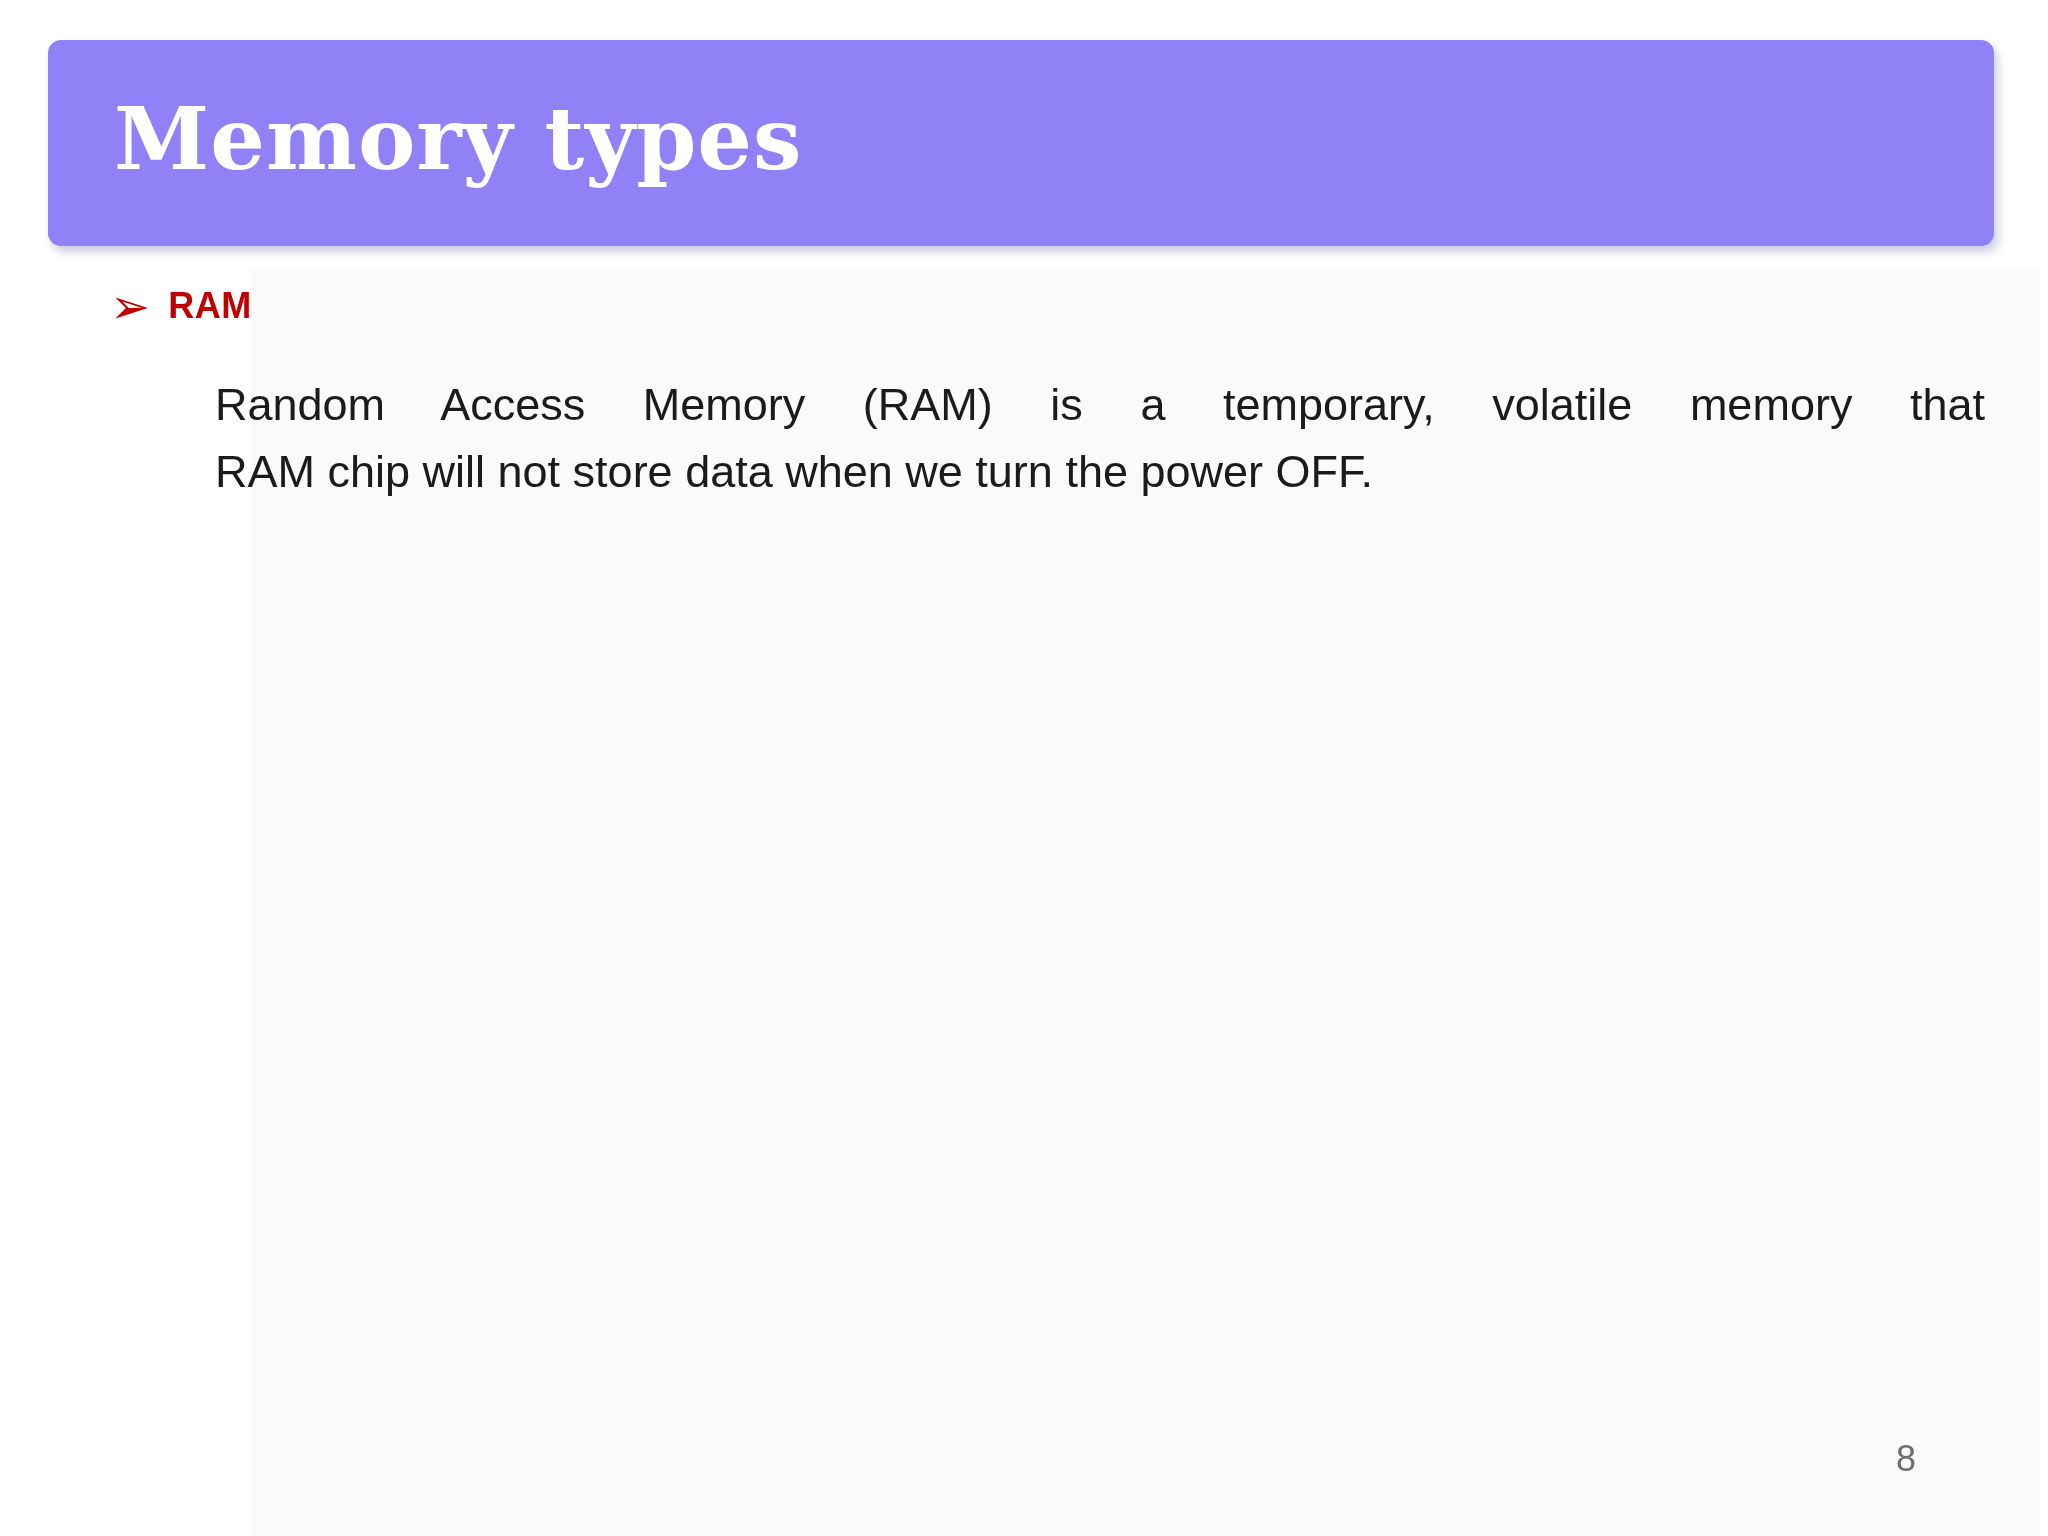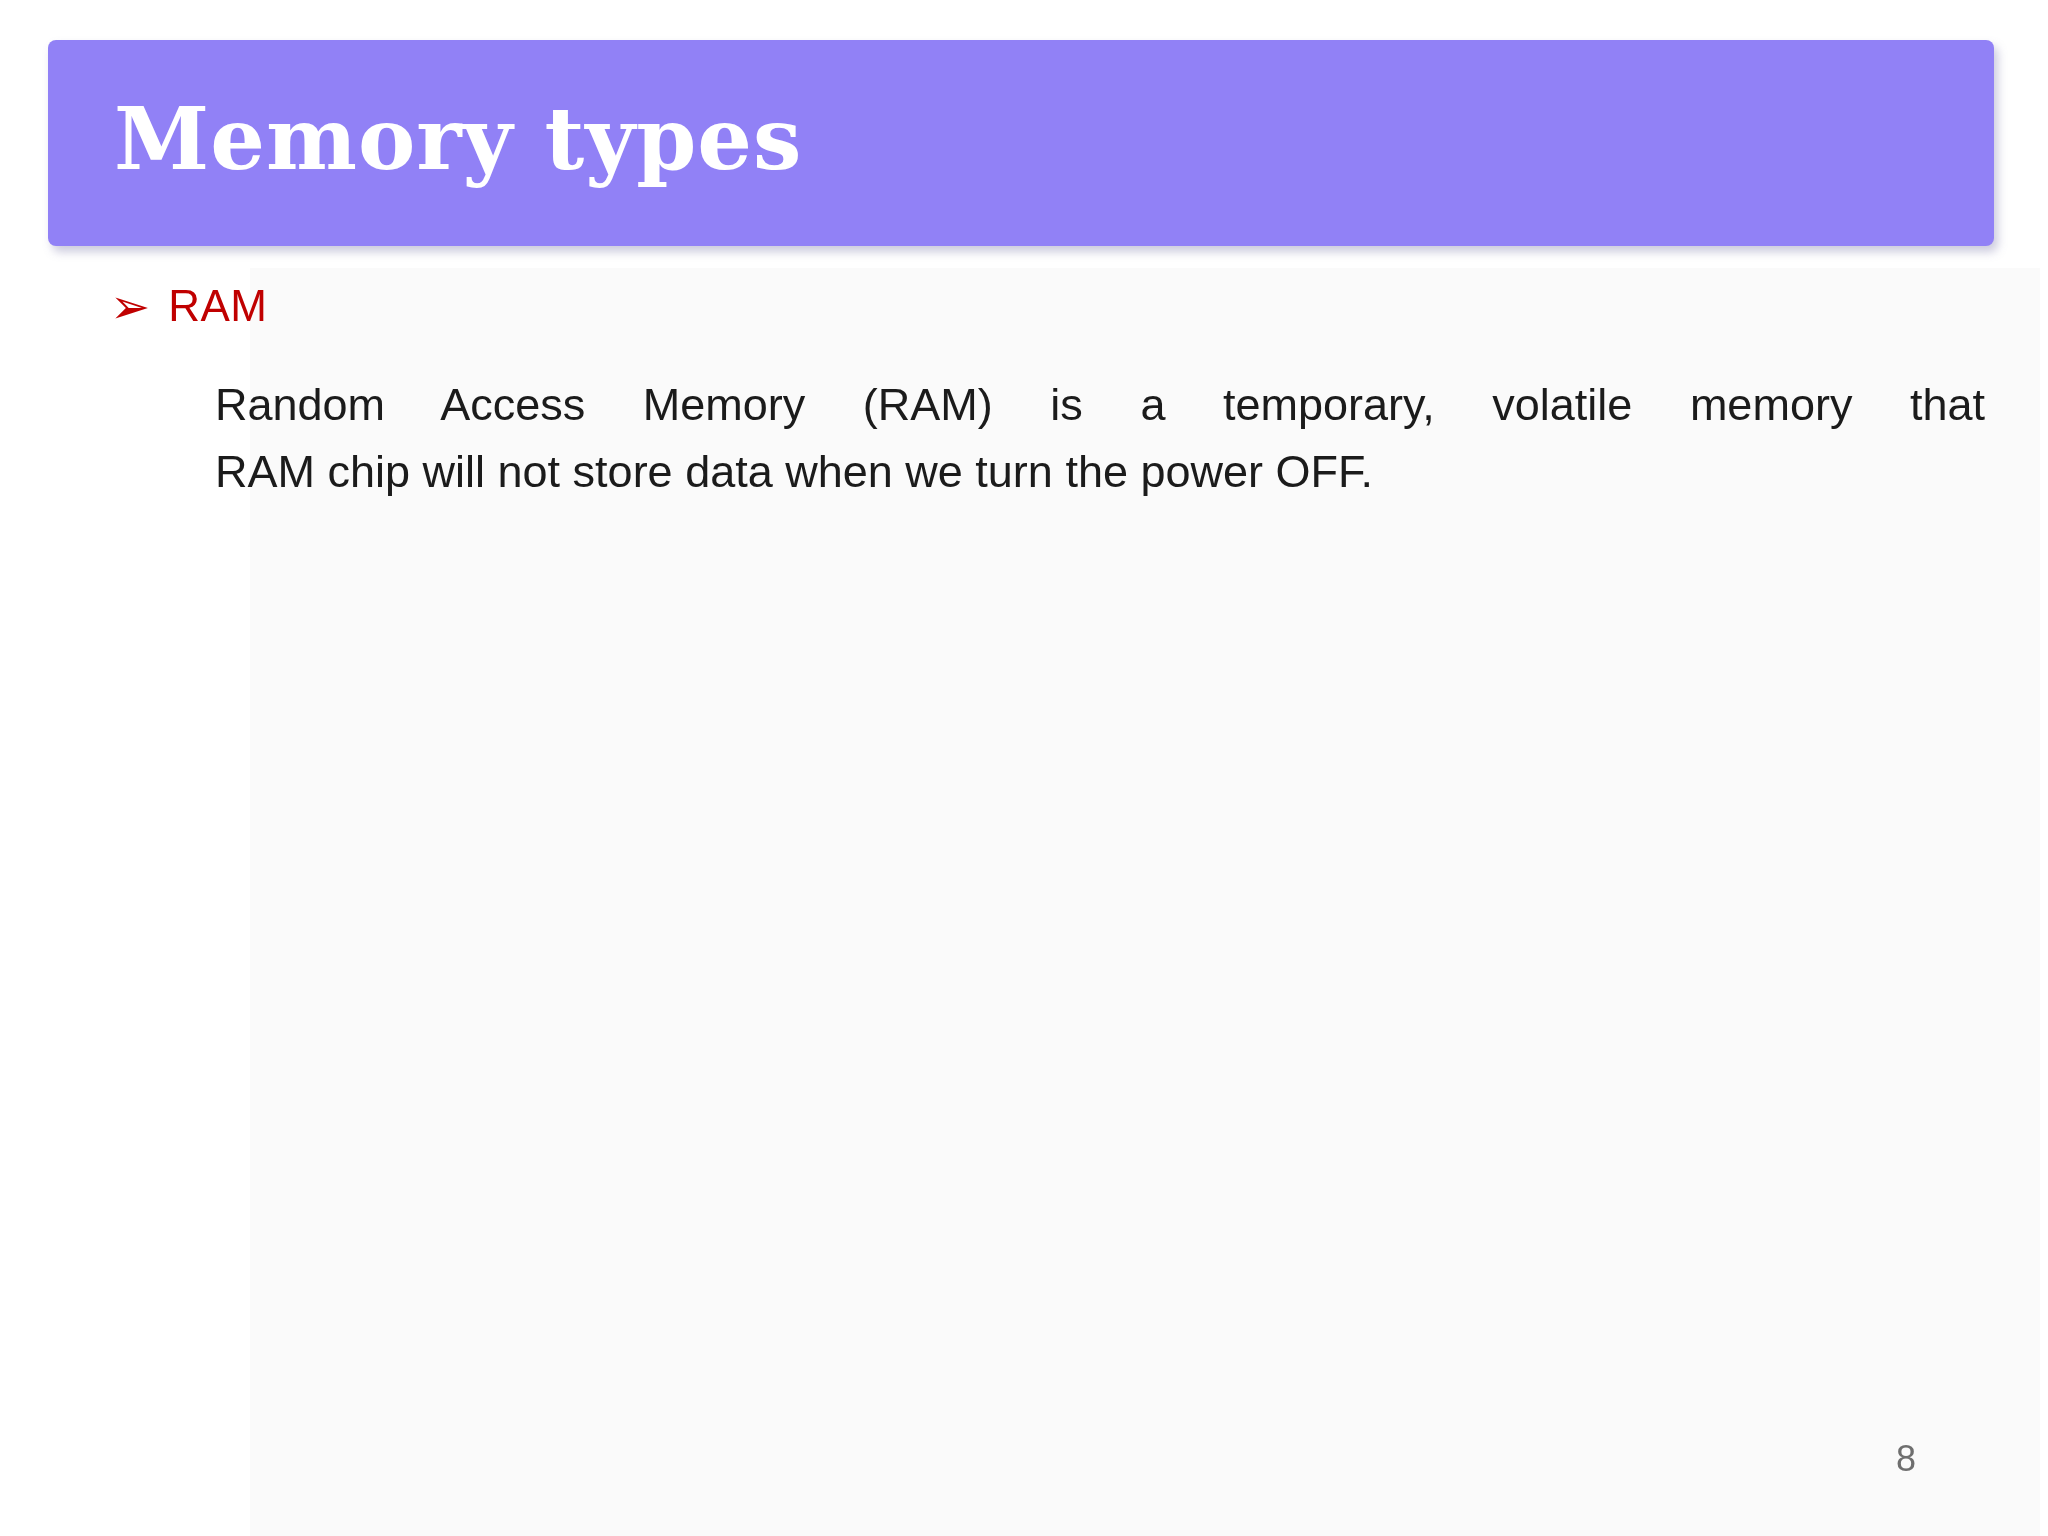--- a/index.html
+++ b/index.html
@@ -26,21 +26,21 @@
     position: absolute;
     left: 250px; top: 268px;
     width: 1790px; height: 1268px;
     background: rgba(120,120,120,0.035);
   }
   .title-banner {
     position: absolute;
     left: 48px; top: 40px;
     width: 1946px; height: 206px;
     background: var(--header-bg);
-    border-radius: 8px;
+    border-radius: 13px;
     box-shadow: 4px 6px 10px rgba(110,105,160,0.35);
     display: flex;
     align-items: center;
   }
   .slide-title {
     font-family: "DejaVu Serif", "Liberation Serif", serif;
     font-weight: bold;
     font-size: 86px;
     color: var(--title-text);
     padding-left: 66px;
@@ -56,22 +56,22 @@
     gap: 18px;
   }
   .bullet-arrow {
     color: var(--accent-red);
     font-size: 48px;
     line-height: 1;
     font-family: "DejaVu Sans", sans-serif;
   }
   .bullet-label {
     color: var(--accent-red);
-    font-weight: normal;
-    font-size: 44px;
+    font-weight: bold;
+    font-size: 36px;
     line-height: 1;
     letter-spacing: 0.5px;
   }
   .text-block {
     position: absolute;
     left: 215px; top: 371px;
     width: 1770px;
     color: var(--body-text);
     font-size: 45px;
     line-height: 67px;

